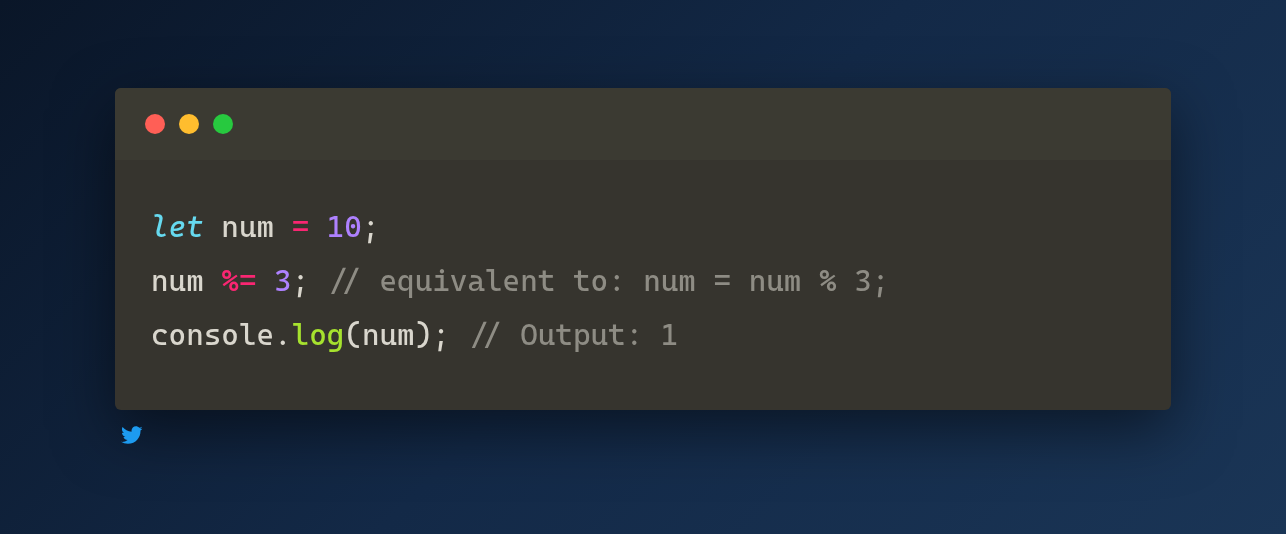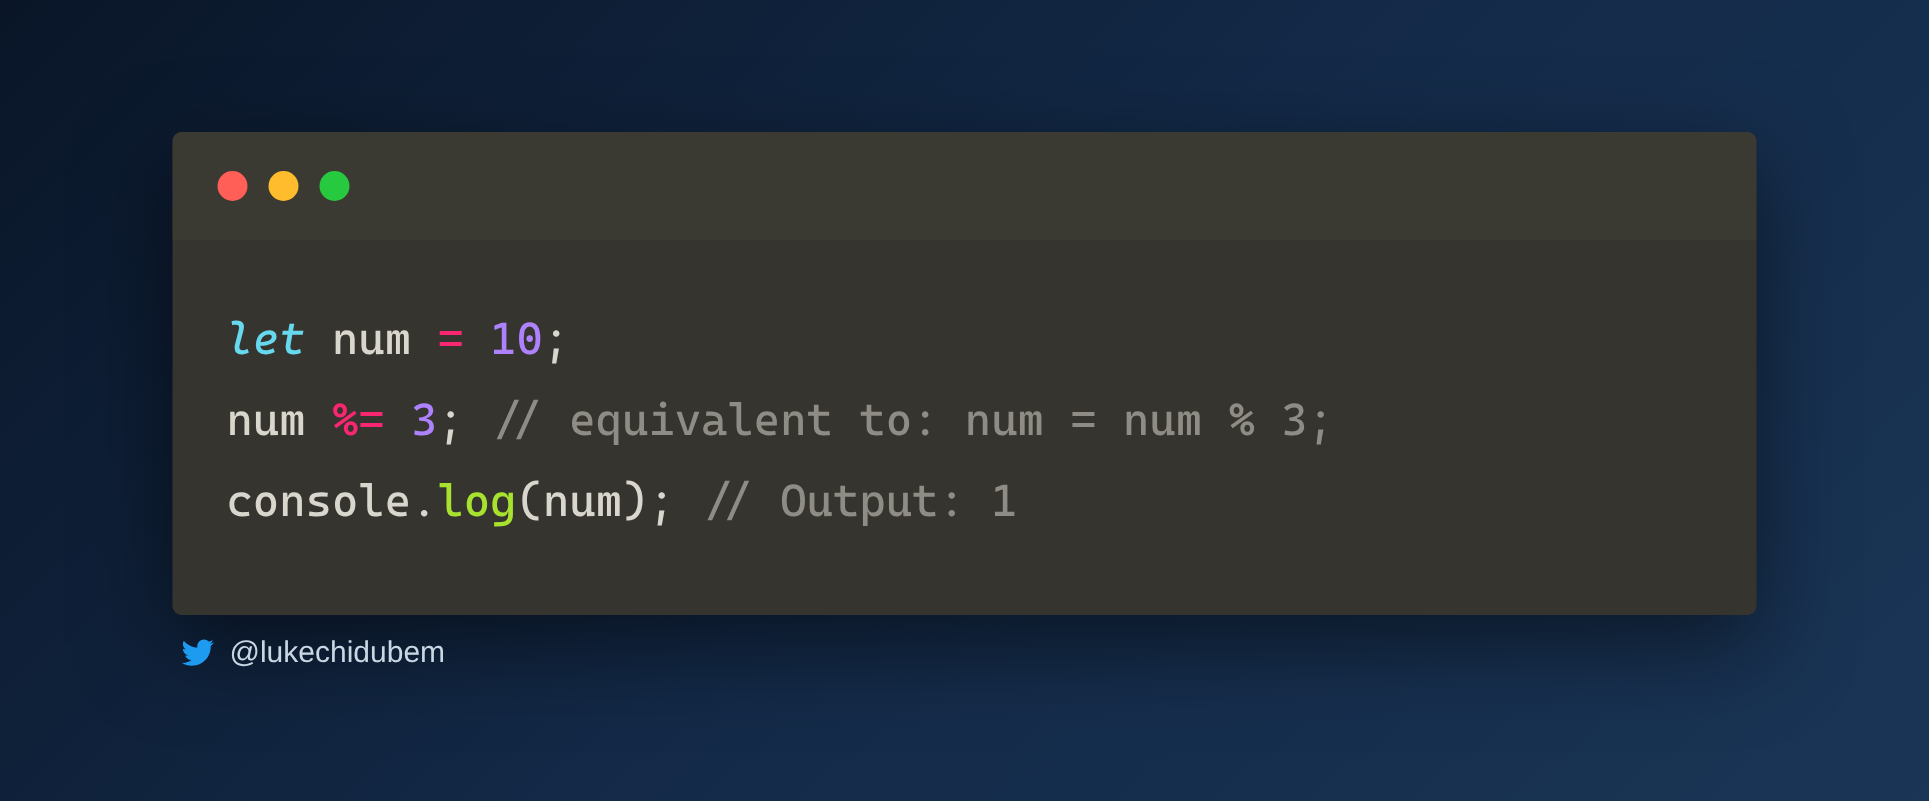--- a/index.html
+++ b/index.html
@@ -84,16 +84,15 @@
 
     <div class="code-area"><span><span class="kw">let</span><span> </span><span class="ident">num</span><span> </span><span class="op">=</span><span> </span><span class="num">10</span><span class="punct">;</span></span>
 <span><span class="ident">num</span><span> </span><span class="op">%=</span><span> </span><span class="num">3</span><span class="punct">;</span><span> </span><span class="comment">// equivalent to: num = num % 3;</span></span>
 <span><span class="ident">console</span><span class="punct">.</span><span class="fn">log</span><span class="punct">(</span><span class="ident">num</span><span class="punct">)</span><span class="punct">;</span><span> </span><span class="comment">// Output: 1</span></span></div>
   </div>
 
   <div class="attribution">
     <svg class="twitter-icon" viewBox="0 0 24 24">
       <path d="M23.5 4.8c-.86.38-1.78.64-2.75.76 1-.59 1.75-1.53 2.1-2.65-.93.55-1.95.95-3.04 1.17C18.94 3.1 17.7 2.5 16.3 2.5c-2.66 0-4.82 2.16-4.82 4.82 0 .38.04.75.13 1.1C7.6 8.22 4.07 6.3 1.7 3.4c-.42.72-.66 1.55-.66 2.44 0 1.67.85 3.15 2.15 4.01-.79-.02-1.53-.24-2.18-.6v.06c0 2.34 1.66 4.29 3.87 4.73-.4.11-.83.17-1.27.17-.31 0-.62-.03-.91-.09.62 1.92 2.4 3.32 4.52 3.36-1.66 1.3-3.74 2.07-6.01 2.07-.39 0-.78-.02-1.16-.07 2.14 1.37 4.69 2.17 7.43 2.17 8.92 0 13.8-7.39 13.8-13.8 0-.21 0-.42-.01-.63.95-.68 1.77-1.53 2.42-2.5z"></path>
     </svg>
-    <span>@lukechidubem</span>
   </div>
 
 </div>
 
 </body></html>

